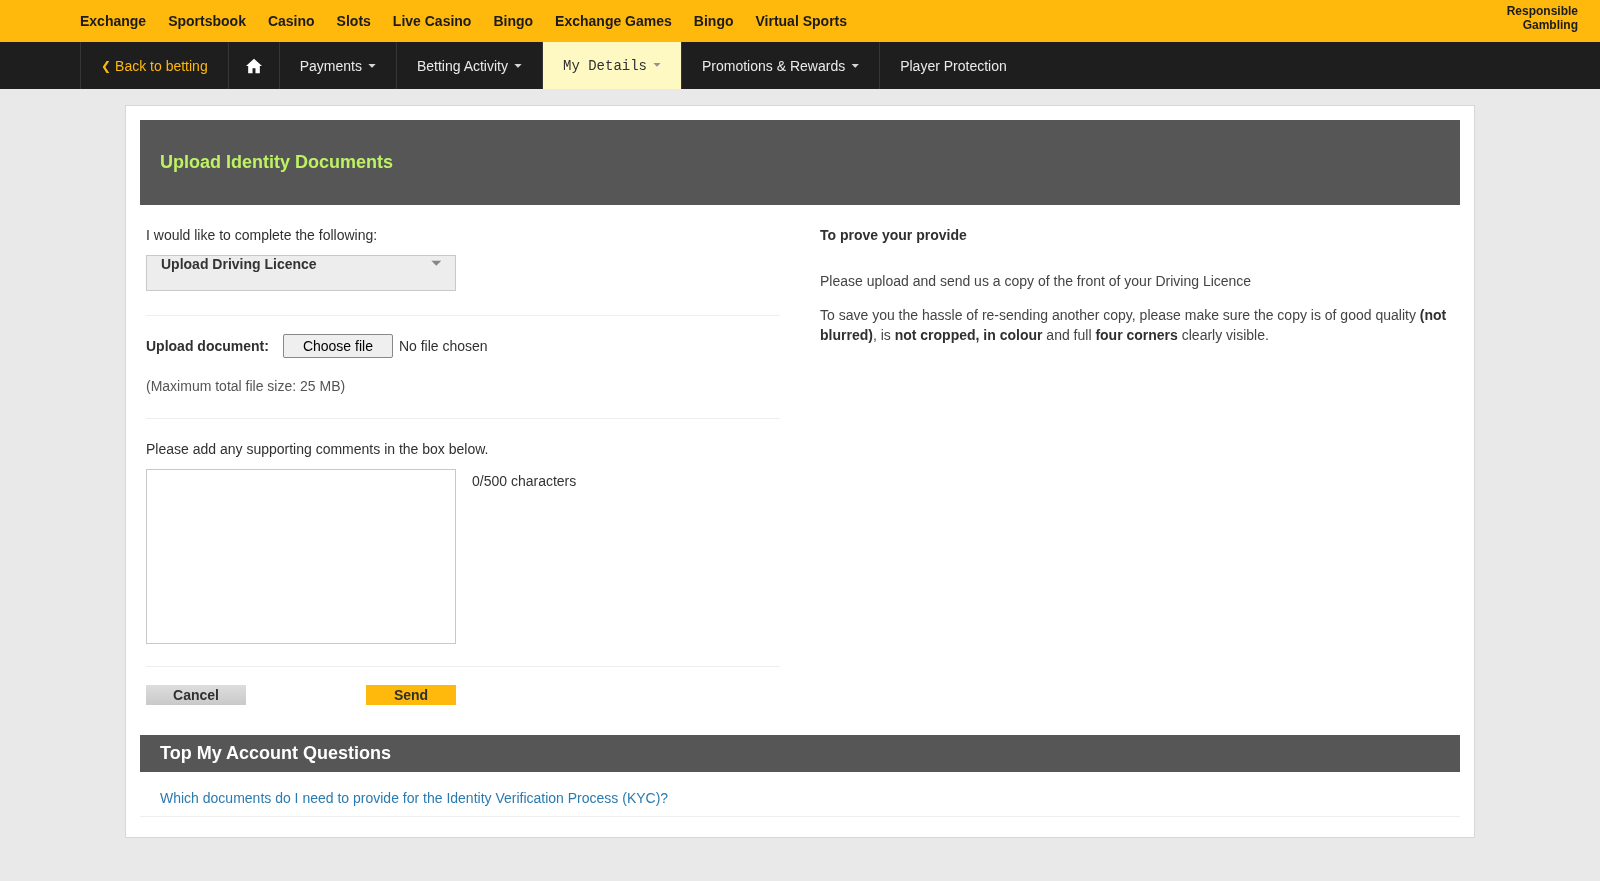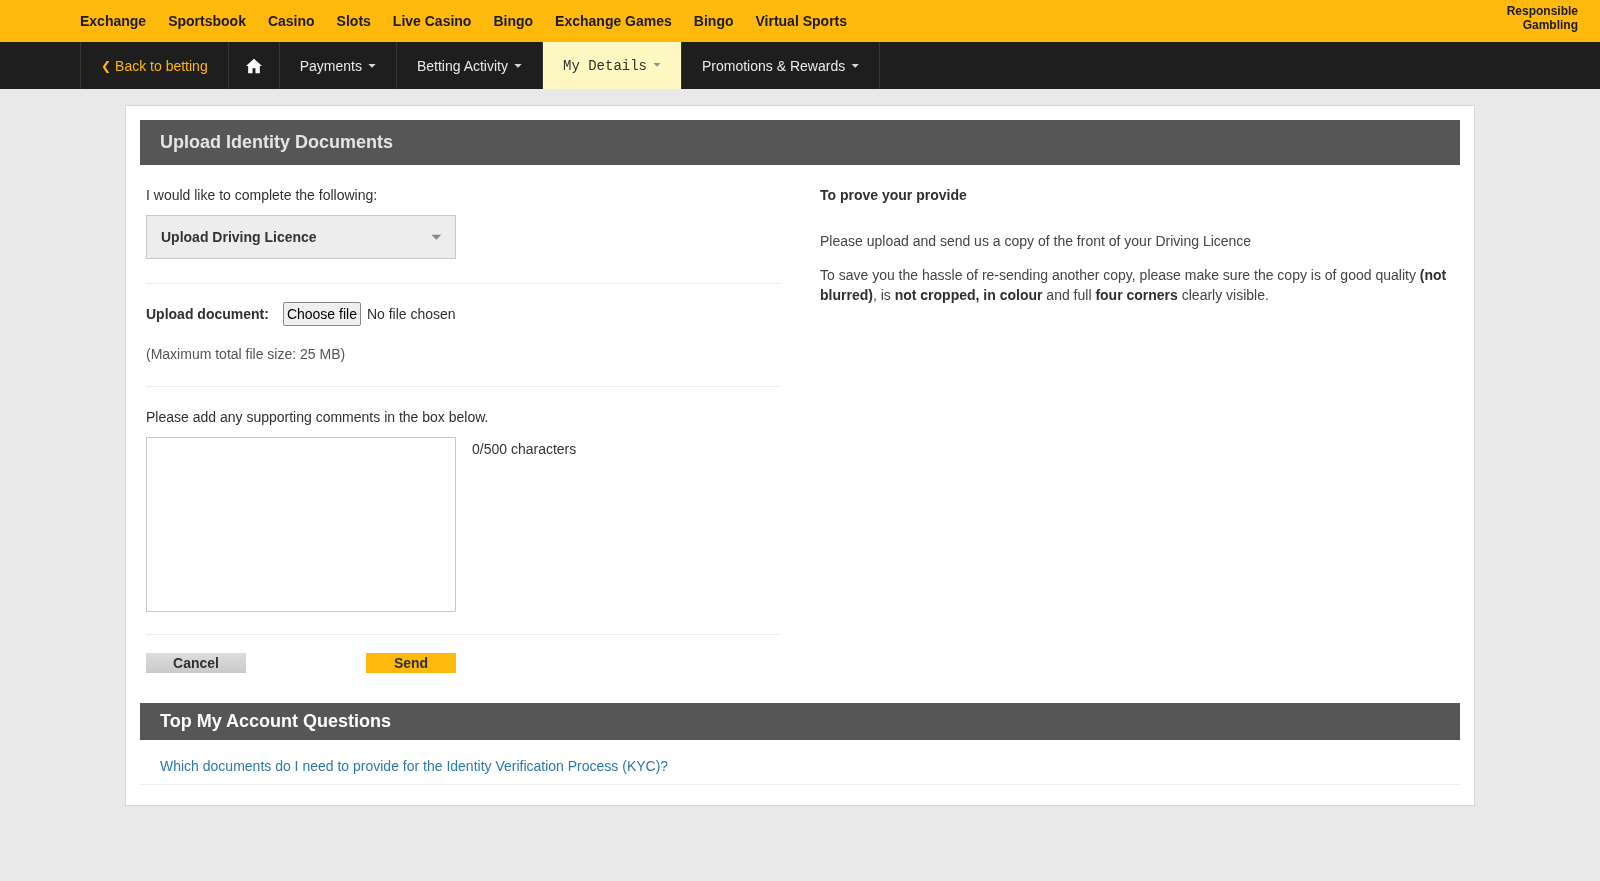--- a/index.html
+++ b/index.html
@@ -61,61 +61,61 @@
 
 .page {
   width: 1350px;
   margin: 16px auto 0 auto;
   background: #fff;
   border: 1px solid #d7d7d7;
   padding: 0 0 20px 0;
 }
 .section-dark {
   background: #565656;
-  color: #e5e5e5;
+  color: #bef264;
   font-size: 18px;
   font-weight: bold;
-  padding: 12px 20px;
+  padding: 32px 20px;
   margin: 14px 14px 0 14px;
 }
 .content {
   display: flex;
   padding: 0 20px;
 }
 .left-col {
   width: 50%;
   padding-right: 20px;
 }
 .right-col {
   width: 50%;
   padding-left: 20px;
   padding-top: 22px;
 }
 .label { font-weight: normal; font-size: 14px; margin: 22px 0 12px 0; }
 .select-box {
   width: 310px;
-  height: 44px;
+  height: 36px;
   border: 1px solid #c9c9c9;
   background: #ededed;
   display: flex;
-  align-items: center;
+  align-items: flex-start;
   justify-content: space-between;
   padding: 0 14px;
   font-weight: bold;
   font-size: 14px;
   color: #333;
   cursor: pointer;
 }
 .select-box .sel-chev { color: #888; font-size: 12px; }
 .hr { border-top: 1px solid #eee; margin: 24px 0 18px 0; }
 .upload-row { display: flex; align-items: center; }
 .upload-row .ulabel { font-weight: bold; font-size: 14px; margin-right: 14px; }
 .choose-btn {
   border: 1px solid #888; background: #efefef; font-size: 14px;
-  padding: 3px 3px; border-radius: 2px; cursor: pointer; font-family: inherit;
+  padding: 3px 19px; border-radius: 2px; cursor: pointer; font-family: inherit;
 }
 .nofile { margin-left: 6px; font-size: 14px; color: #303030; }
 .maxsize { font-size: 14px; color: #555; margin-top: 20px; }
 .comments-row { display: flex; }
 textarea.comments {
   width: 310px; height: 175px; border: 1px solid #c9c9c9; background:#fff;
   resize: none; font-family: inherit; font-size:14px; padding:6px;
 }
 .charcount { margin-left: 16px; font-size: 14px; color: #333; margin-top: 4px; }
 .btn-row { display: flex; margin-top: 22px; padding-top:18px; border-top:1px solid #eee; }
@@ -181,20 +181,23 @@
     <span class="chev">⏷</span>
   </div>
   <div class="nav-item active">
     <span>My Details</span>
     <span class="chev">⏷</span>
   </div>
   <div class="nav-item">
     <span>Promotions &amp; Rewards</span>
     <span class="chev">⏷</span>
   </div>
+  <div class="nav-item no-border">
+    <span>Player Protection</span>
+  </div>
 </div>
 
 <div class="page">
   <div class="section-dark">Upload Identity Documents</div>
 
   <div class="content">
     <div class="left-col">
       <div class="label">I would like to complete the following:</div>
       <div class="select-box">
         <span>Upload Driving Licence</span>

